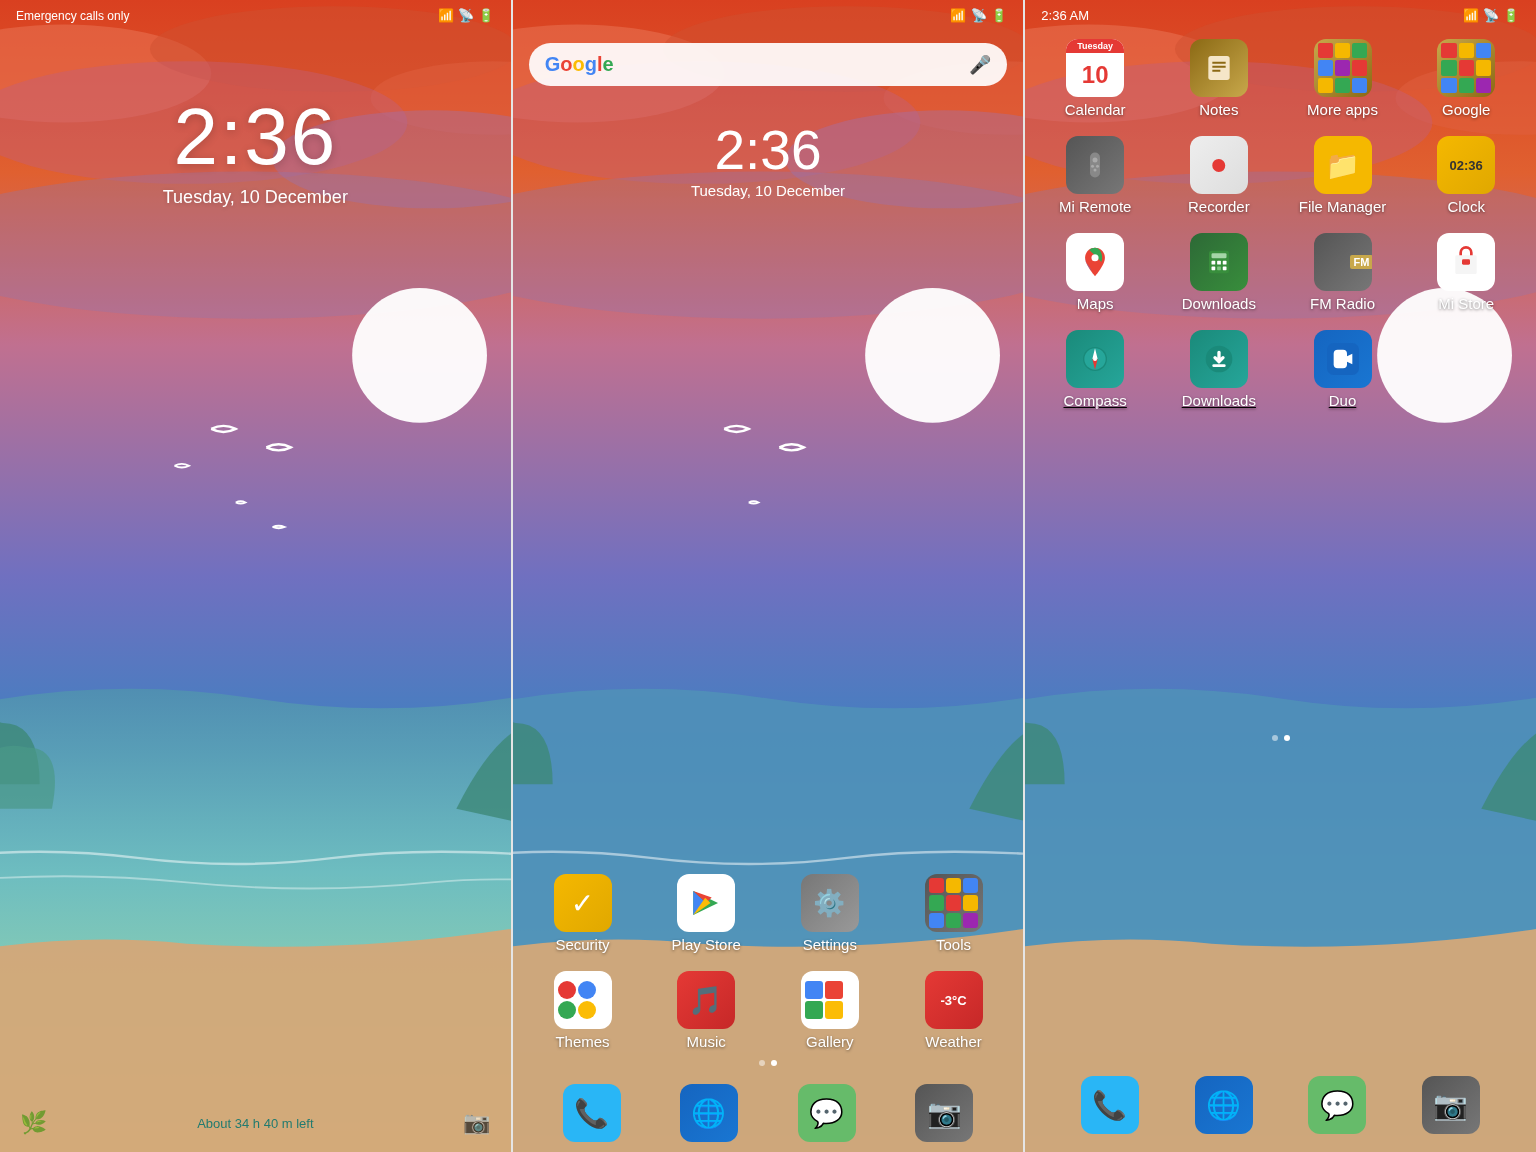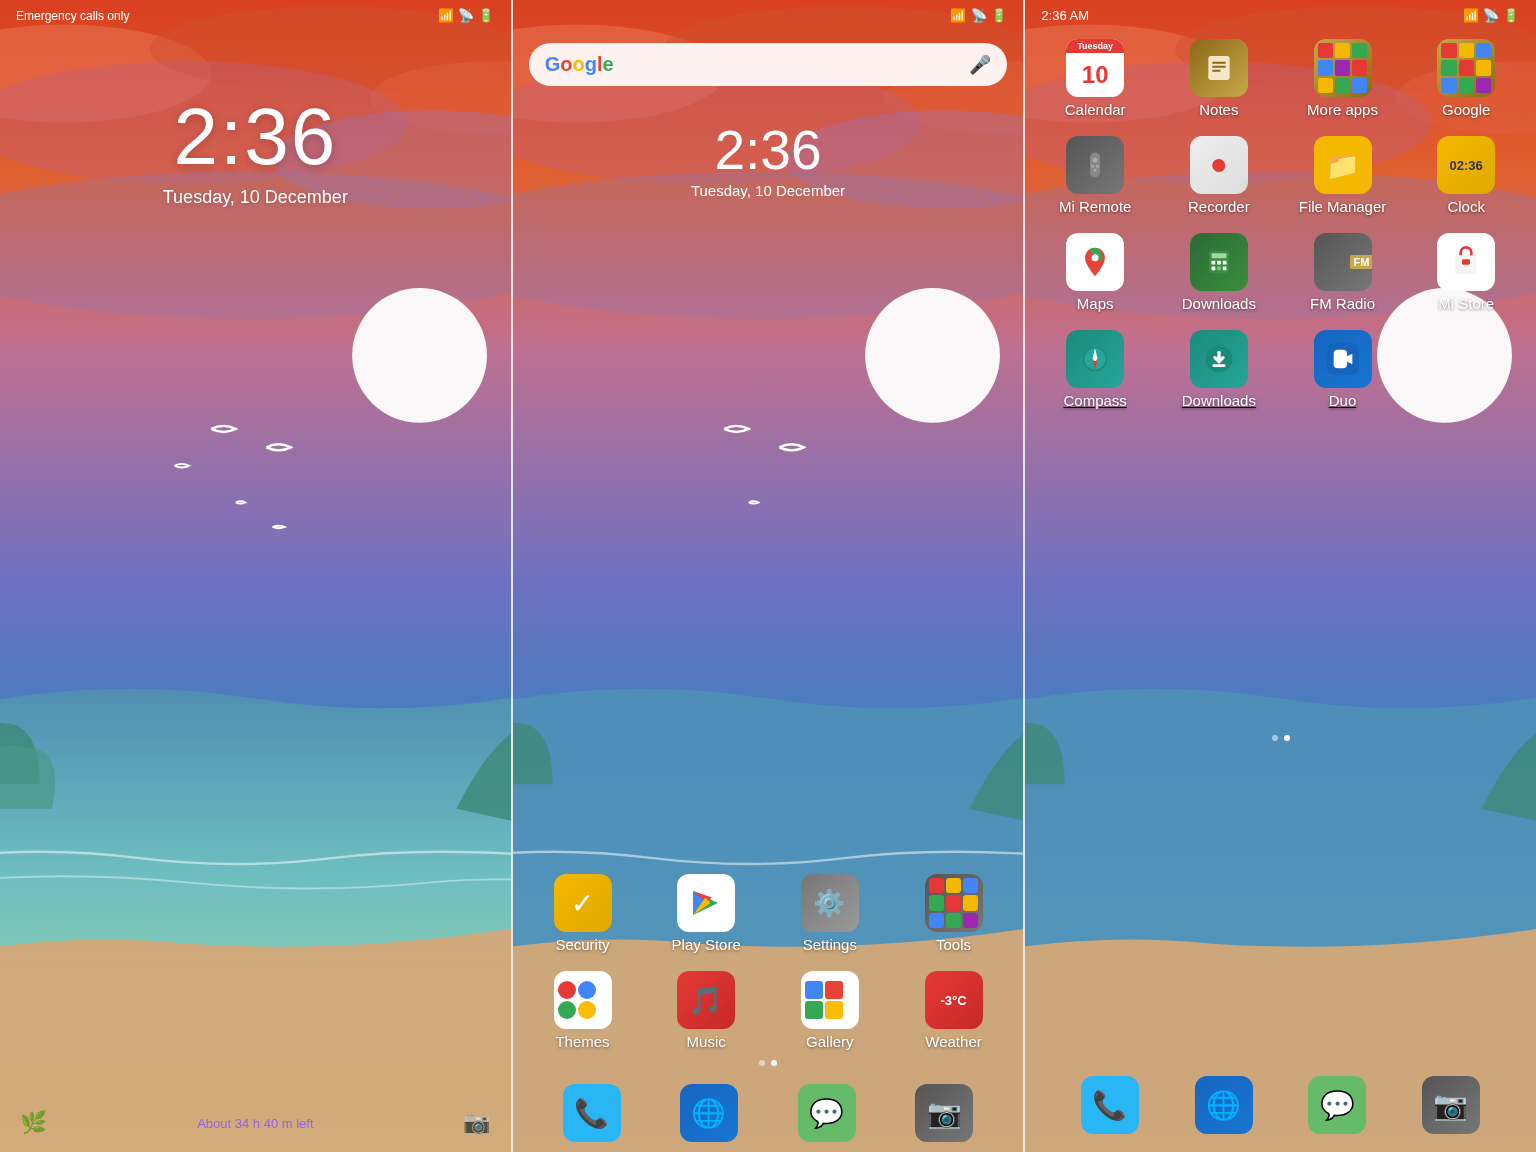--- a/index.html
+++ b/index.html
@@ -104,21 +104,21 @@
       left: 0;
       right: 0;
       display: flex;
       justify-content: space-between;
       align-items: center;
       padding: 0 20px;
       z-index: 10;
     }
 
     .battery-text {
-      color: #8b5cf6;
+      color: #0f766e;
       font-size: 13px;
       opacity: 0.9;
     }
 
     
     .home-content {
       position: relative;
       z-index: 5;
       flex: 1;
       display: flex;

